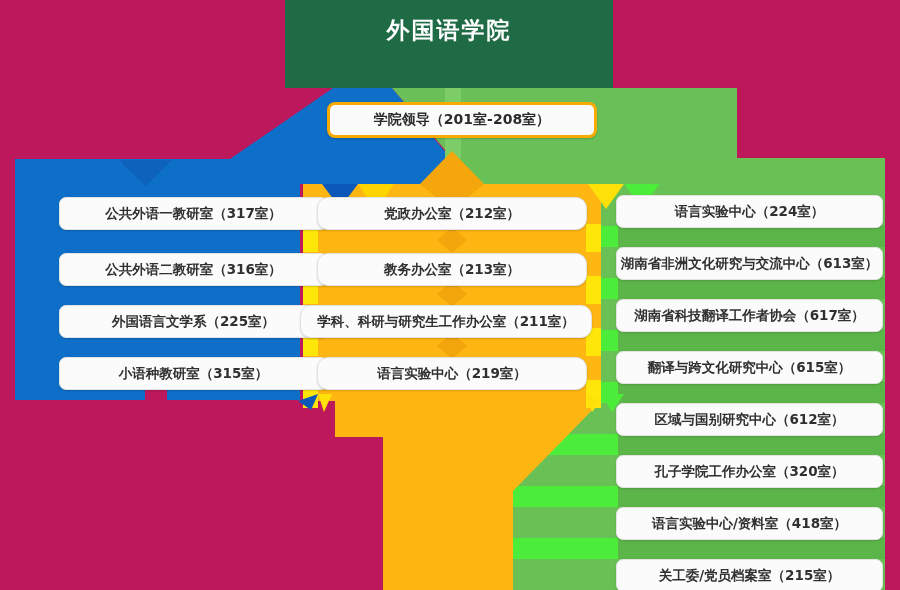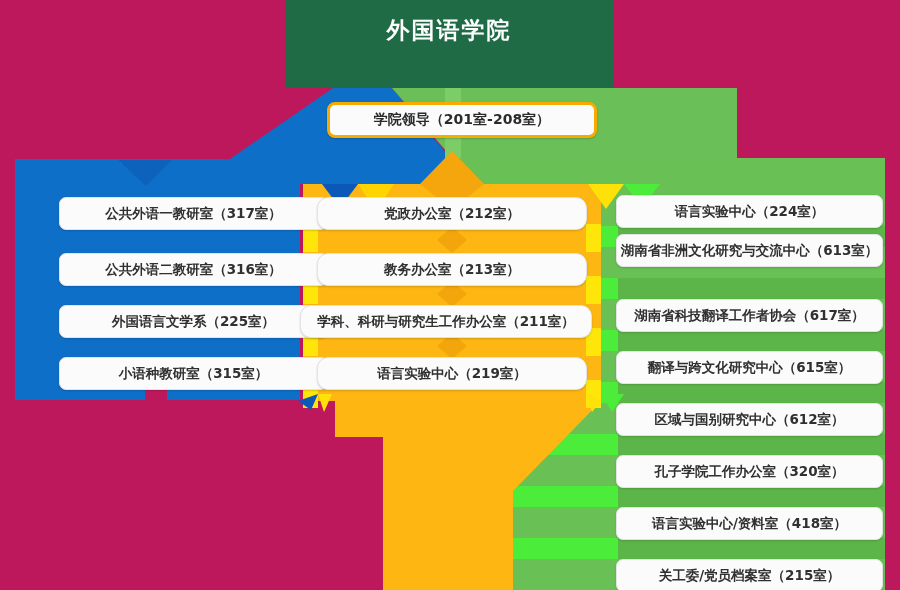--- a/index.html
+++ b/index.html
@@ -122,21 +122,21 @@
 
   <div class="col-mid">
     <div class="room-box" style="top:197px">党政办公室（212室）</div>
     <div class="room-box" style="top:253px">教务办公室（213室）</div>
     <div class="room-box wide" style="top:305px">学科、科研与研究生工作办公室（211室）</div>
     <div class="room-box" style="top:357px">语言实验中心（219室）</div>
   </div>
 
   <div class="col-right">
     <div class="room-box" style="top:195px">语言实验中心（224室）</div>
-    <div class="room-box" style="top:234px">湖南省非洲文化研究与交流中心（613室）</div>
+    <div class="room-box" style="top:247px">湖南省非洲文化研究与交流中心（613室）</div>
     <div class="room-box" style="top:299px">湖南省科技翻译工作者协会（617室）</div>
     <div class="room-box" style="top:351px">翻译与跨文化研究中心（615室）</div>
     <div class="room-box" style="top:403px">区域与国别研究中心（612室）</div>
     <div class="room-box" style="top:455px">孔子学院工作办公室（320室）</div>
     <div class="room-box" style="top:507px">语言实验中心/资料室（418室）</div>
     <div class="room-box" style="top:559px">关工委/党员档案室（215室）</div>
   </div>
 
 </div>
 

